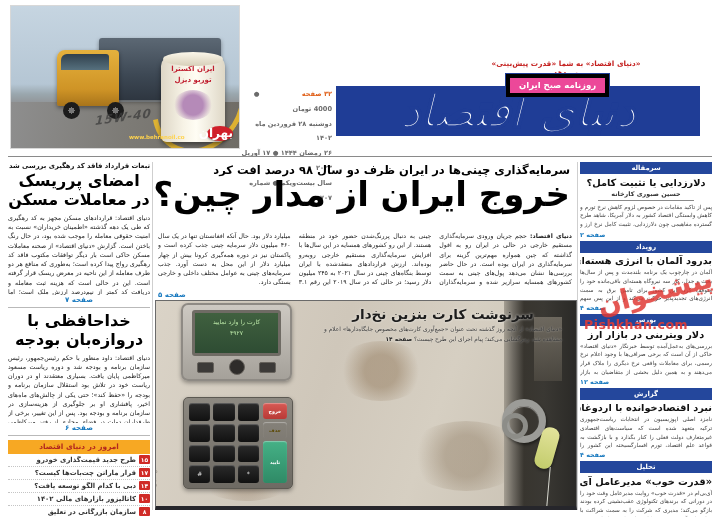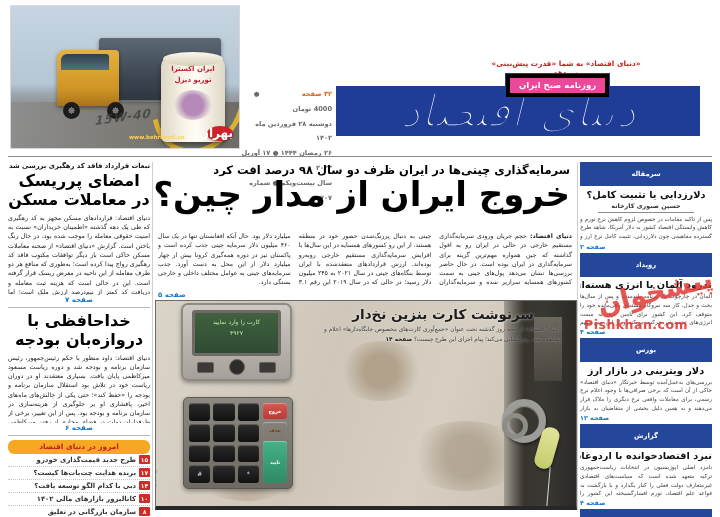--- a/index.html
+++ b/index.html
@@ -52,21 +52,21 @@
   .vrule{top:162px;height:348px;border-left:1px solid #cfcfcf;width:0;}
 
   
   .lcol{left:8px;top:162px;width:142px;}
   .kicker-sm{font-size:6.8px;font-weight:bold;text-align:right;color:#111;}
   .lh{font-size:16px;line-height:1.18;font-weight:bold;text-align:center;color:#000;margin:2px 0 3px;}
   .lbody{font-size:6.3px;line-height:1.47;text-align:justify;color:#222;overflow:hidden;}
   .b1{height:82px;} .b2{height:70px;}
   .plink{color:#1879bf;font-size:7px;font-weight:bold;text-align:center;margin:1px 0 2px;}
   .lrule{border:none;border-top:1px solid #b9b9b9;margin:3px 0 4px;}
-  .today-banner{background:#f7a823;color:#b3261e;font-weight:bold;font-size:7.4px;text-align:center;padding:2.5px 0;border-radius:6px;}
+  .today-banner{background:#f7a823;color:#b3261e;font-weight:bold;font-size:7.4px;text-align:center;padding:2.5px 0;border-radius:0;}
   .today-item{display:flex;align-items:center;gap:3px;padding:1.5px 0;border-bottom:1px dotted #c5c5c5;}
   .today-badge{flex:0 0 11px;height:9px;background:#d02b27;color:#fff;font-size:6px;font-weight:bold;text-align:center;line-height:9.5px;border-radius:1px;}
   .today-label{flex:1;font-size:6.9px;font-weight:bold;color:#333;text-align:right;white-space:nowrap;overflow:hidden;}
 
   
   .kicker-main{left:158px;top:163px;width:412px;text-align:right;font-size:11.5px;font-weight:bold;color:#000;white-space:nowrap;}
   .headline-main{left:156px;top:174px;width:414px;text-align:right;font-size:34px;font-weight:bold;color:#000;
       white-space:nowrap;letter-spacing:-1px;}
   .lead-cols{left:158px;top:231px;width:414px;height:60px;column-count:3;column-gap:8px;
       font-size:6.2px;line-height:1.5;text-align:justify;color:#222;overflow:hidden;}
@@ -115,21 +115,21 @@
   .photo-ov{position:absolute;left:168px;top:5px;width:238px;z-index:2;}
   .pov-title{font-size:13.5px;font-weight:bold;color:#1c1c1c;text-align:center;text-shadow:0 0 3px rgba(255,255,255,.7);}
   .pov-sub{font-size:5.8px;color:#3a3a3a;line-height:1.65;text-align:justify;margin-top:3px;text-shadow:0 0 2px rgba(255,255,255,.6);}
   .pov-page{font-weight:bold;color:#222;}
   .credit{position:absolute;left:1px;bottom:4px;transform:rotate(-90deg);transform-origin:left bottom;
       font-size:5px;color:#8a8378;white-space:nowrap;}
 
   
   .rcol{left:580px;top:162px;width:132px;}
   .sec{margin-bottom:2px;}
-  .sec-label{background:#24479c;color:#fff;font-size:6.8px;font-weight:bold;text-align:center;padding:8px 0;}
+  .sec-label{background:#24479c;color:#fff;font-size:6.8px;font-weight:bold;text-align:center;padding:2px 0;}
   .sec-title{font-size:9.8px;font-weight:bold;text-align:center;color:#111;margin:2.5px 0 2px;white-space:nowrap;overflow:hidden;}
   .sec-author{font-size:6.4px;font-weight:bold;text-align:center;color:#333;width:72%;margin:0 auto 2px;
       padding-bottom:2px;border-bottom:1px solid #8a8a8a;}
   .sec-author:empty{display:none;border:none;margin:0;padding:0;}
   .sec-body{font-size:5.7px;line-height:1.55;text-align:justify;color:#444;overflow:hidden;}
   .sb1{height:27px;} .sbn{height:35px;}
   .sec-page{color:#1879bf;font-size:6.4px;font-weight:bold;text-align:left;margin-top:1px;}
 
   .stamp-fa{left:592px;top:276px;width:126px;text-align:center;color:#e03a36;opacity:.85;font-size:27px;font-weight:bold;
       transform:rotate(-14deg);z-index:6;pointer-events:none;text-shadow:0 0 1px rgba(224,58,54,.5);}
@@ -187,21 +187,21 @@
     <div class="lbody b2">دنیای اقتصاد: داود منظور با حکم رئیس‌جمهور، رئیس سازمان برنامه و بودجه شد و دوره ریاست مسعود میرکاظمی پایان یافت. بسیاری معتقدند او در دوران ریاست خود در تلاش بود استقلال سازمان برنامه و بودجه را «حفظ کند»؛ حتی یکی از چالش‌های ماه‌های اخیر، پافشاری او بر جلوگیری از هزینه‌سازی در سازمان برنامه و بودجه بود. پس از این تغییر، برخی از طرفداران دولت در فضای مجازی از رفتن میرکاظمی اظهار رضایت داشتند؛ هرچند برخی نیز کارنامه او در جلوگیری از افزایش کسری بودجه را قابل قبول دانستند.</div>
     <div class="plink">صفحه ۶</div>
     <hr class="lrule">
     <div class="today-banner">امروز در دنیای اقتصاد</div>
     <div class="today-item">
       <span class="today-badge">۱۵</span>
       <span class="today-label">طرح جدید قیمت‌گذاری خودرو</span>
     </div>
     <div class="today-item">
       <span class="today-badge">۱۷</span>
-      <span class="today-label">برنده هدایت چت‌بات‌ها کیست؟</span>
+      <span class="today-label">قرار ماراتن چت‌بات‌ها کیست؟</span>
     </div>
     <div class="today-item">
       <span class="today-badge">۱۴</span>
       <span class="today-label">دبی با کدام الگو توسعه یافت؟</span>
     </div>
     <div class="today-item">
       <span class="today-badge">۱۰</span>
       <span class="today-label">کاتالیزور بازارهای مالی ۱۴۰۲</span>
     </div>
     <div class="today-item">

